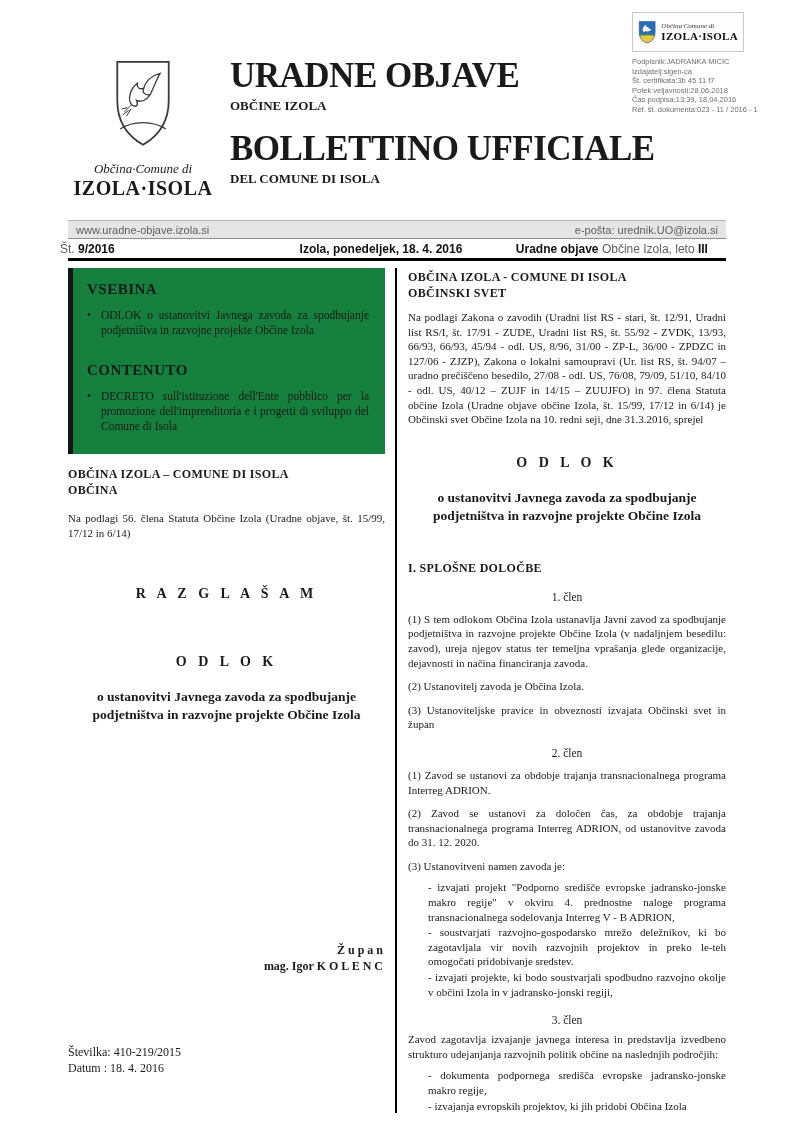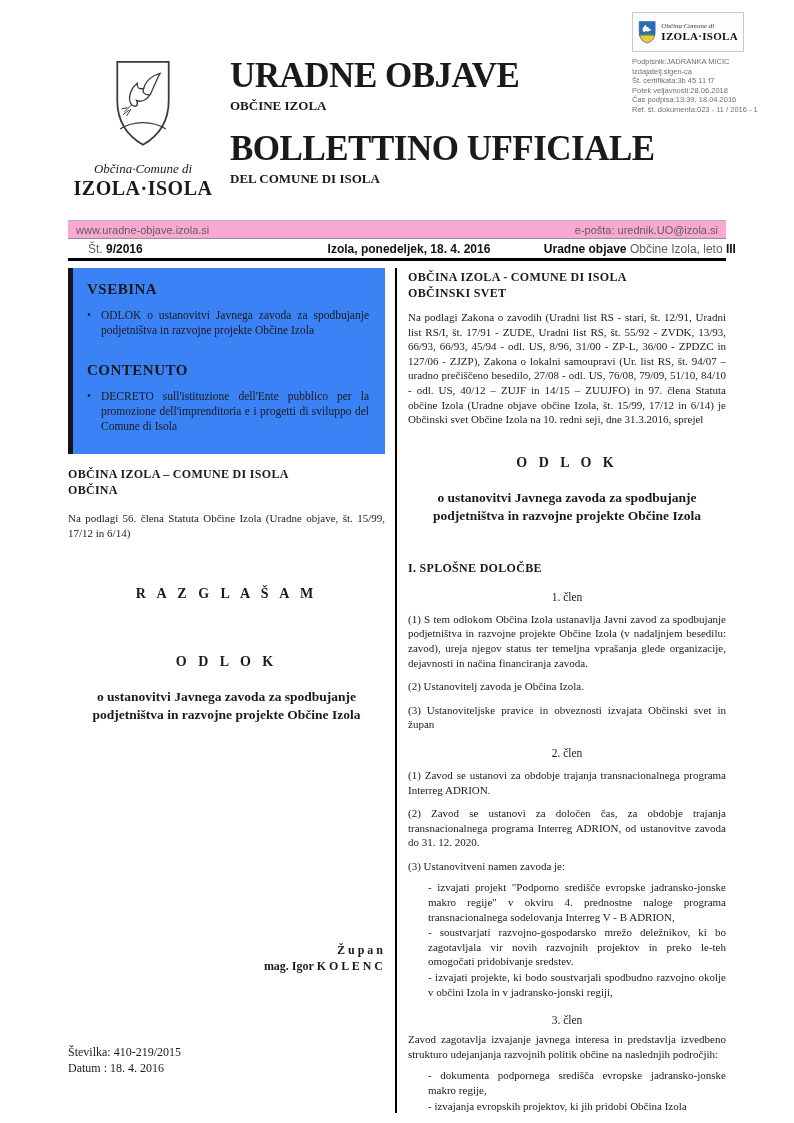--- a/index.html
+++ b/index.html
@@ -23,45 +23,45 @@
   .masthead { position:absolute; top:55px; left:68px; width:658px; display:flex; }
   .coat-block { width:150px; text-align:center; padding-top:4px; }
   .coat-cap1 { font-style:italic; font-size:13px; margin-top:8px; color:#1a1a1a; }
   .coat-cap2 { font-size:20px; font-weight:bold; letter-spacing:0.5px; }
   .titles { padding-left:12px; padding-top:2px; }
   .title-big { font-size:35px; font-weight:bold; letter-spacing:-0.5px; line-height:38px; }
   .title-small { font-size:13px; font-weight:bold; line-height:22px; margin-bottom:13px; }
 
   
   .graybar { position:absolute; top:220px; left:68px; width:658px; height:19px;
-             background:#f9a8d4; border-top:1px solid #b5b5b5; border-bottom:1px solid #8f8f8f;
+             background:#e5e5e5; border-top:1px solid #b5b5b5; border-bottom:1px solid #8f8f8f;
              display:flex; justify-content:space-between; align-items:center; padding:0 8px;
              font-family:"Liberation Sans", sans-serif; font-size:11px; color:#5e5e5e; }
 
   
-  .inforow { position:absolute; top:241px; left:80px; width:658px; height:16px;
+  .inforow { position:absolute; top:241px; left:52px; width:658px; height:16px;
              display:flex; align-items:center; font-family:"Liberation Sans", sans-serif;
              font-size:12px; color:#111; }
   .inforow .cell-l { width:33%; padding-left:8px; }
   .inforow .cell-c { width:34%; text-align:center; font-weight:bold; }
   .inforow .cell-r { width:33%; text-align:right; padding-right:2px; }
   .inforow .lbl { color:#5e5e5e; font-weight:normal; }
   .inforow b { font-weight:bold; }
   .thickrule { position:absolute; top:258px; left:68px; width:658px; height:3px; background:#000; }
 
   
   .columns { position:absolute; top:268px; left:68px; width:658px; display:flex; align-items:stretch; }
   .col-left { width:317px; }
   .divider { width:2px; background:#000; margin:0 11px 0 10px; }
   .col-right { width:318px; }
 
   p.just { font-size:11px; line-height:14.6px; text-align:justify; }
 
   
-  .tocbox { background:#3b82f6; border-left:5px solid #141414; padding:13px 16px 20px 14px; }
+  .tocbox { background:#15803d; border-left:5px solid #141414; padding:13px 16px 20px 14px; }
   .toc-title { font-size:15px; font-weight:bold; letter-spacing:0.5px; margin-bottom:10px; }
   .toc-title.it { margin-top:24px; }
   .toc-item { display:flex; font-size:11.5px; line-height:15px; }
   .toc-item .blt { width:14px; flex:none; }
   .toc-item .txt { text-align:justify; }
 
   .org-head { margin-top:13px; font-size:12px; font-weight:bold; line-height:15.5px; letter-spacing:0.3px; }
   .col-left p.just { margin-top:13px; }
 
   .proclaim { margin-top:46px; text-align:center; font-size:14px; font-weight:bold; letter-spacing:4px; }

